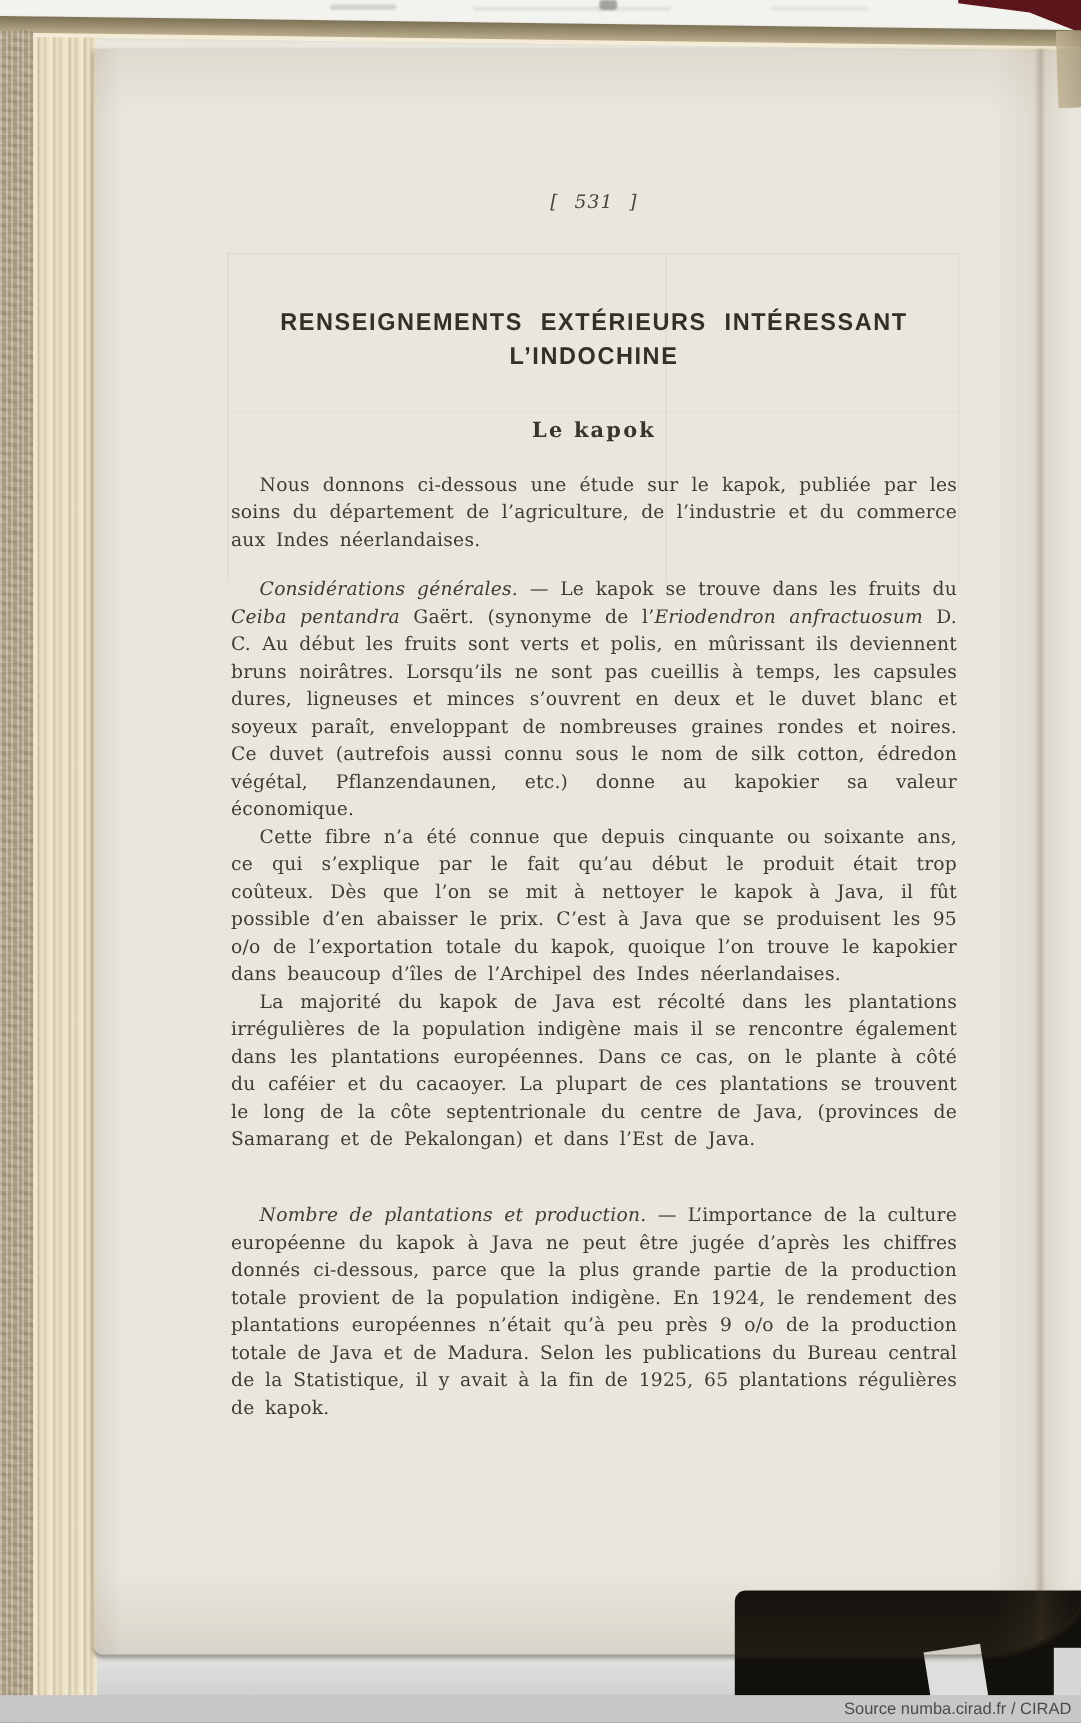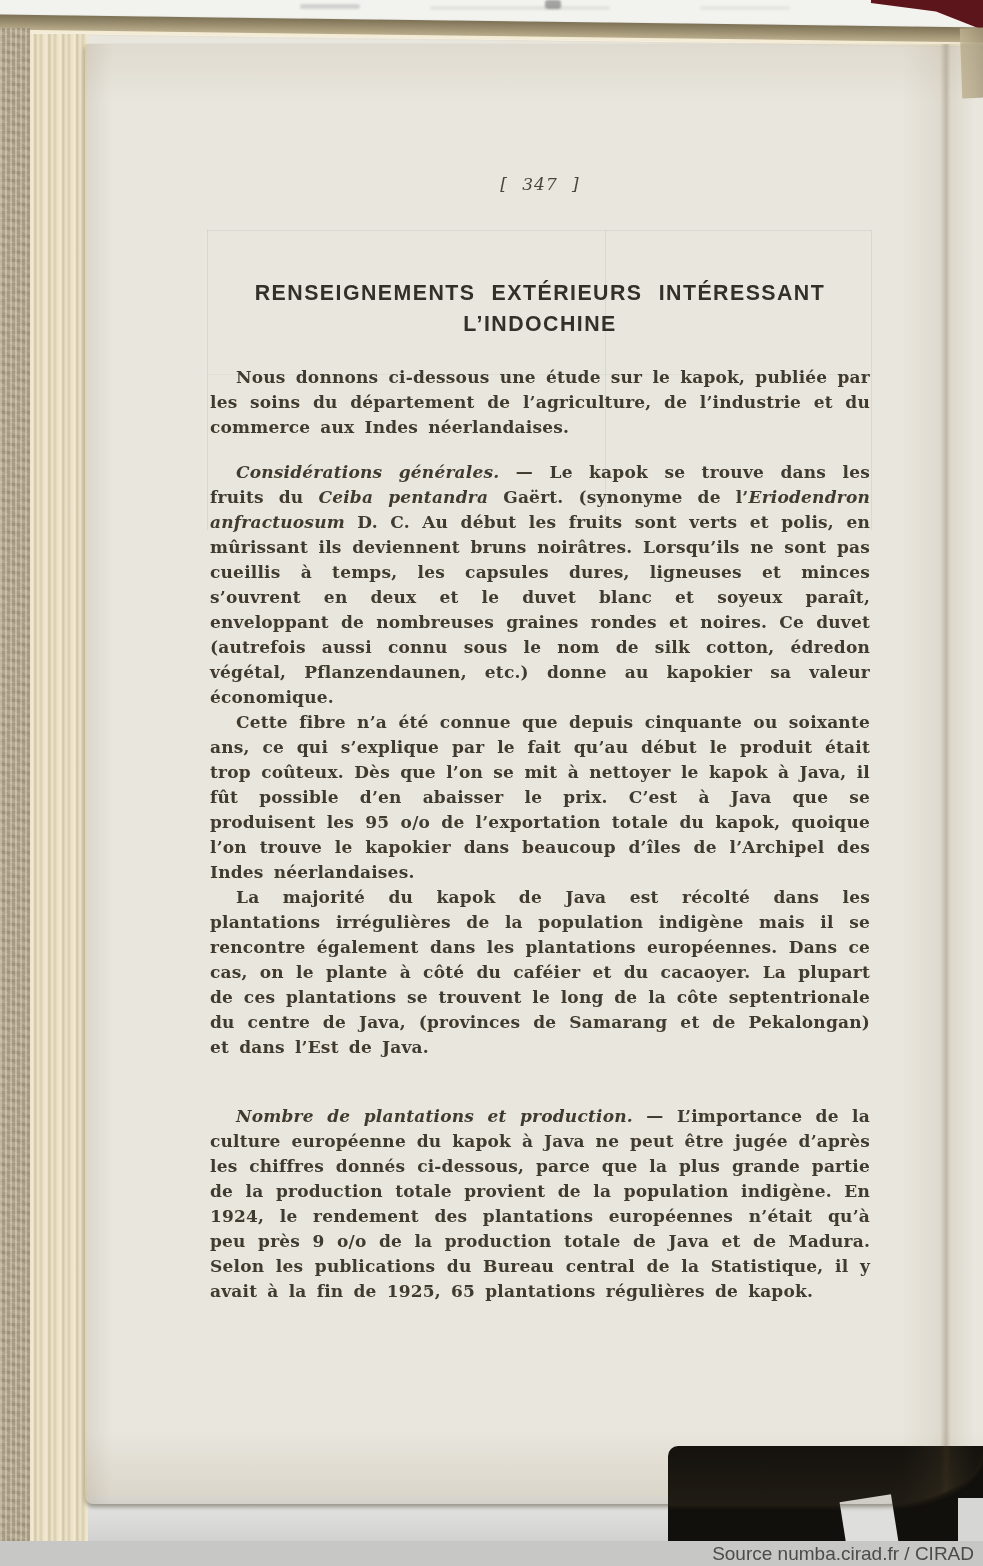--- a/index.html
+++ b/index.html
@@ -105,32 +105,32 @@
     font-family:"Liberation Sans","DejaVu Sans",sans-serif;
     font-size:22px;line-height:31px;font-weight:700;
     letter-spacing:1.5px;word-spacing:9px;transform:scaleX(.97);
   }
   .section-heading{
     margin:40px 0 0 0;text-align:center;color:#3a352b;
     font-size:19px;font-weight:700;letter-spacing:2px;line-height:24px;
   }
   p.body{
     margin:0 0 0 0;text-align:justify;text-indent:26px;
-    word-spacing:4px;letter-spacing:.2px;font-weight:bold;
+    word-spacing:4px;letter-spacing:.2px;
   }
   p.body.first{margin-top:26px;}
   p.body.p2{margin-top:20px;}
   p.body.section-start{margin-top:44px;}
   p.body em{font-style:italic;}
   
   .watermark-bar{
     position:absolute;left:0;top:1541px;width:983px;height:25px;
     background:#c7c7c5;color:#4b4b49;
     font-family:"Liberation Sans","DejaVu Sans",sans-serif;
-    font-size:19px;line-height:25px;text-align:right;
+    font-size:15px;line-height:25px;text-align:right;
   }
   .watermark-bar span{padding-right:9px;}
 </style>
 </head>
 <body>
 
 <div class="scan">
 
   <div class="top-strip">
     <div class="smudge s1"></div>
@@ -155,24 +155,25 @@
   <div class="page">
     <div class="page-shading"></div>
 
     <div class="ghost h1"></div>
     <div class="ghost v1"></div>
     <div class="ghost v2"></div>
     <div class="ghost v3"></div>
     <div class="ghost h2"></div>
 
     <div class="text-col">
-      <div class="pagenum">[ 347 ]</div>
+      <div class="pagenum">[ 531 ]</div>
 
       <h1 class="title"><span>RENSEIGNEMENTS EXTÉRIEURS INTÉRESSANT</span><br><span>L’INDOCHINE</span></h1>
 
+      <h2 class="section-heading">Le kapok</h2>
 
       <p class="body first">Nous donnons ci-dessous une étude sur le kapok, publiée par les soins du département de l’agriculture, de l’industrie et du commerce aux Indes néerlandaises.</p>
 
       <p class="body p2"><em>Considérations générales.</em><span> — Le kapok se trouve dans les fruits du </span><em>Ceiba pentandra</em><span> Gaërt. (synonyme de l’</span><em>Eriodendron anfractuosum</em><span> D. C. Au début les fruits sont verts et polis, en mûrissant ils deviennent bruns noirâtres. Lorsqu’ils ne sont pas cueillis à temps, les capsules dures, ligneuses et minces s’ouvrent en deux et le duvet blanc et soyeux paraît, enveloppant de nombreuses graines rondes et noires. Ce duvet (autrefois aussi connu sous le nom de silk cotton, édredon végétal, Pflanzendaunen, etc.) donne au kapokier sa valeur économique.</span></p>
 
       <p class="body">Cette fibre n’a été connue que depuis cinquante ou soixante ans, ce qui s’explique par le fait qu’au début le produit était trop coûteux. Dès que l’on se mit à nettoyer le kapok à Java, il fût possible d’en abaisser le prix. C’est à Java que se produisent les 95 o/o de l’exportation totale du kapok, quoique l’on trouve le kapokier dans beaucoup d’îles de l’Archipel des Indes néerlandaises.</p>
 
       <p class="body">La majorité du kapok de Java est récolté dans les plantations irrégulières de la population indigène mais il se rencontre également dans les plantations européennes. Dans ce cas, on le plante à côté du caféier et du cacaoyer. La plupart de ces plantations se trouvent le long de la côte septentrionale du centre de Java, (provinces de Samarang et de Pekalongan) et dans l’Est de Java.</p>
 
       <p class="body section-start"><em>Nombre de plantations et production.</em><span> — L’importance de la culture européenne du kapok à Java ne peut être jugée d’après les chiffres donnés ci-dessous, parce que la plus grande partie de la production totale provient de la population indigène. En 1924, le rendement des plantations européennes n’était qu’à peu près 9 o/o de la production totale de Java et de Madura. Selon les publications du Bureau central de la Statistique, il y avait à la fin de 1925, 65 plantations régulières de kapok.</span></p>

